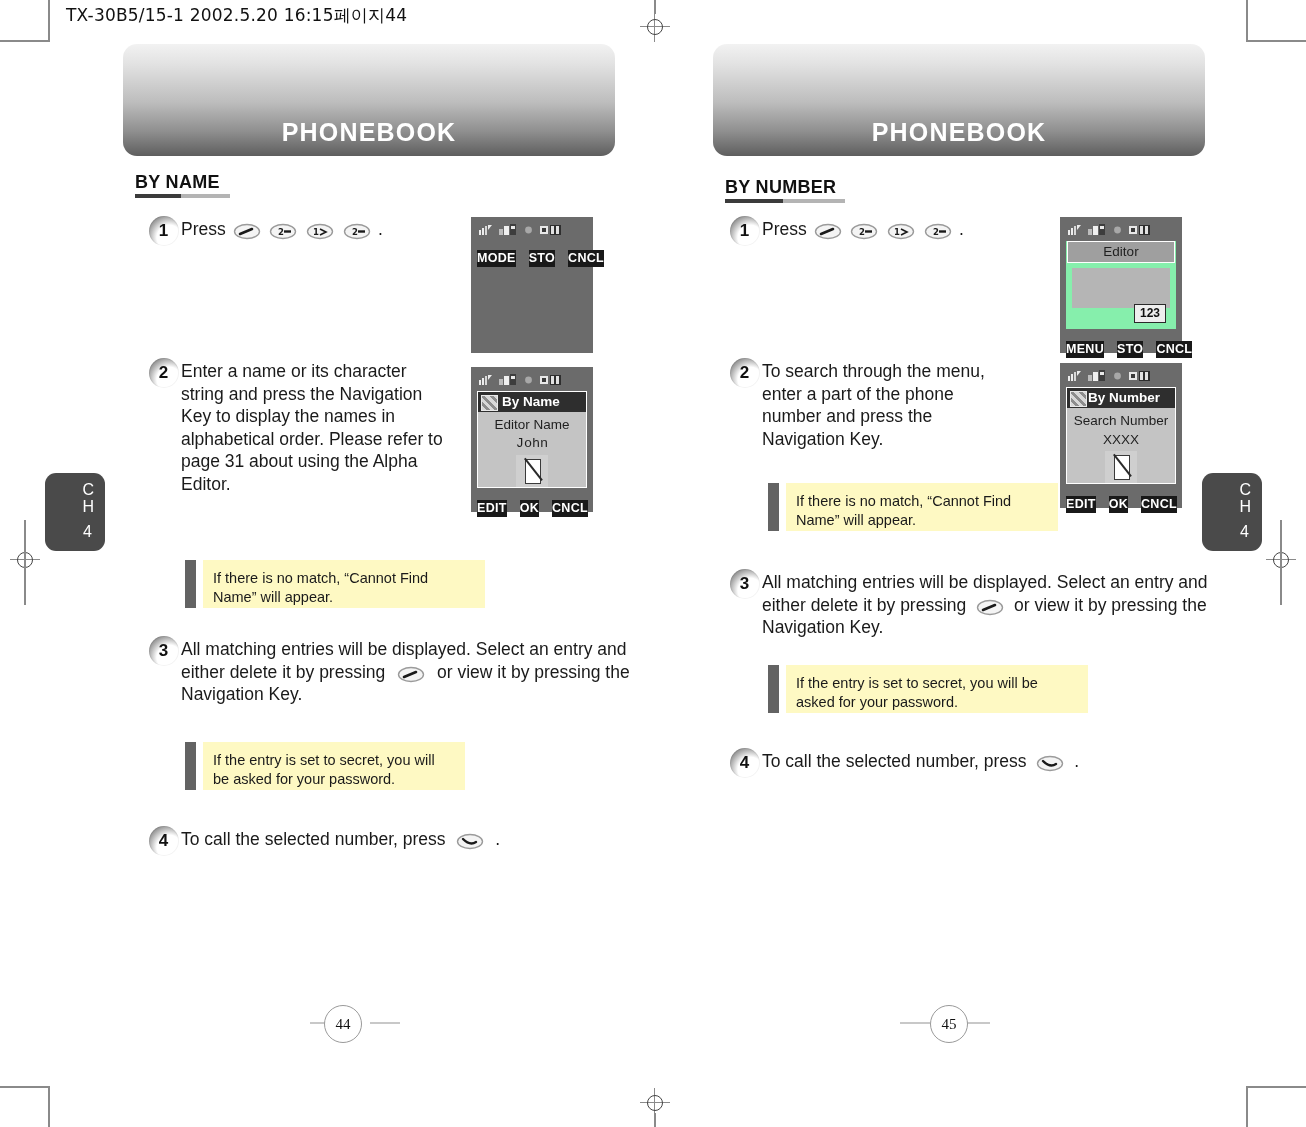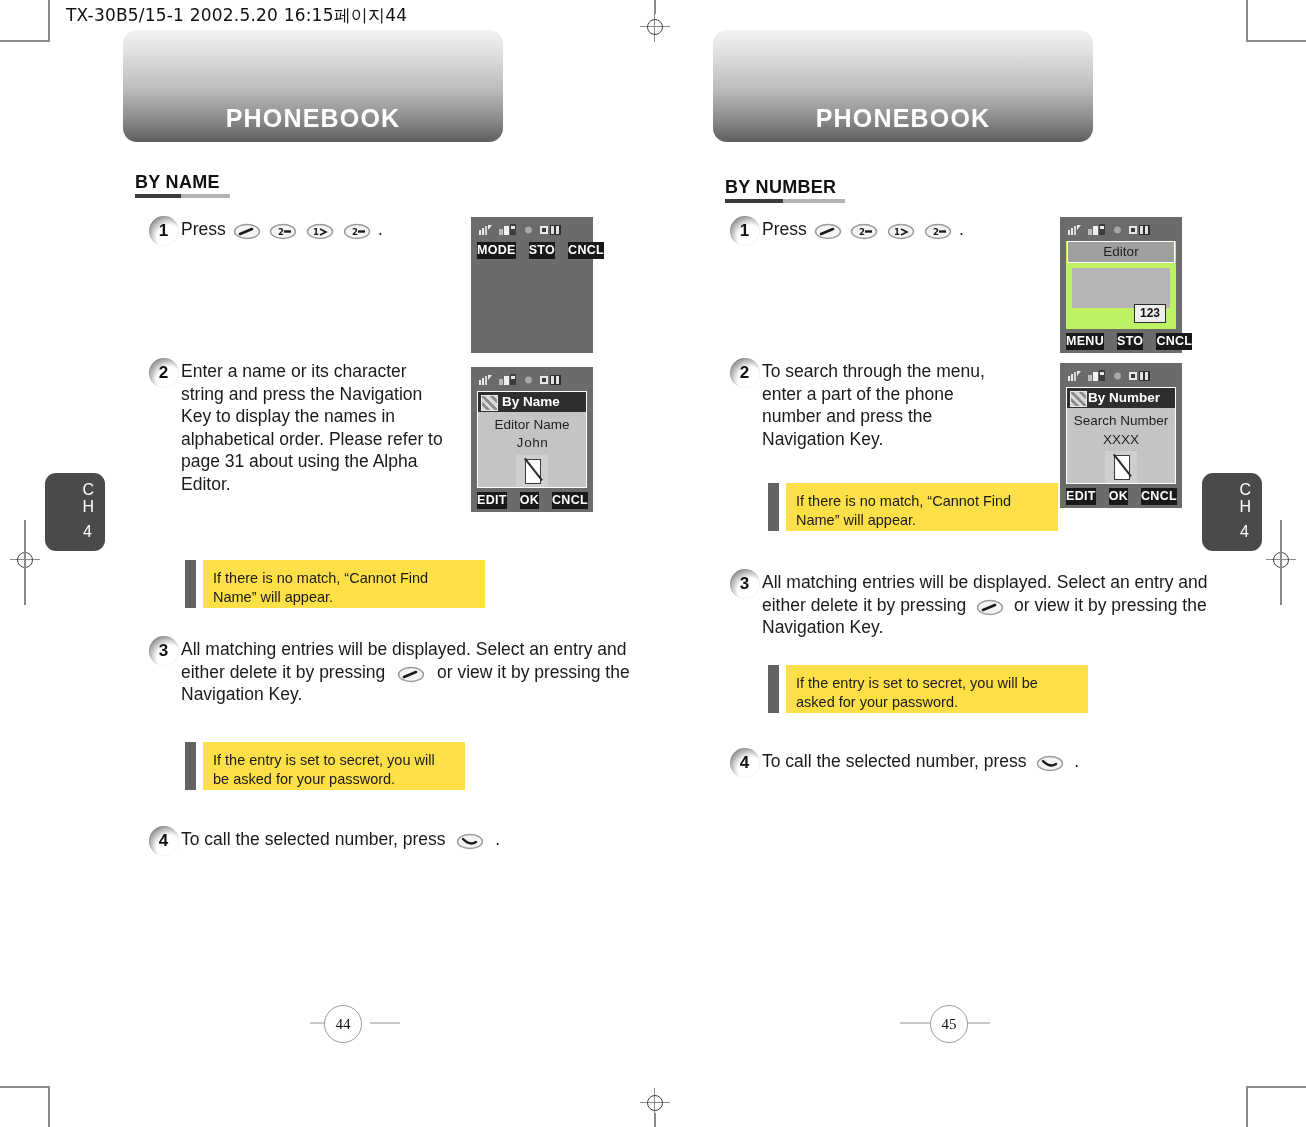--- a/index.html
+++ b/index.html
@@ -38,25 +38,26 @@
   }
 
   
   .page { position: absolute; top: 0; width: 600px; height: 1127px; }
   .page-left  { left: 50px; }
   .page-right { left: 640px; }
 
   
   .banner {
     position: absolute;
-    top: 30px;
-    width: 380px;
+    top: 44px;
+    width: 472px;
     height: 112px;
     border-radius: 14px;
     background: linear-gradient(to bottom, #f2f2f2 0%, #e2e2e2 18%, #bdbdbd 52%, #8f8f8f 78%, #5e5e5e 100%);
+    padding-left: 20px;
   }
   .page-left .banner { left: 73px; }
   .page-right .banner { left: 73px; }
   .banner-title {
     position: absolute;
     left: 0; right: 0;
     bottom: 9px;
     text-align: center;
     color: #ffffff;
     font-size: 25px;
@@ -120,21 +121,21 @@
   
   .note { position: absolute; }
   .note-bar {
     position: absolute; left: 0; top: 0;
     width: 11px; height: 100%;
     background: #636363;
   }
   .note-body {
     position: absolute; left: 18px; top: 0;
     height: 100%;
-    background: #fde047;
+    background: #fef9c3;
     box-sizing: border-box;
     padding: 9px 12px 8px 10px;
     font-size: 14.5px;
     line-height: 19px;
     color: #1a1a1a;
   }
 
   
   .phone {
     position: absolute;
@@ -227,21 +228,21 @@
     border: 1px solid #2a2a2a;
     font-size: 12px;
     font-weight: bold;
     color: #111;
     padding: 2px 5px 2px 5px;
     line-height: 13px;
   }
   .softkeys {
     display: flex;
     gap: 13px;
-    margin-top: 4px;
+    margin-top: 12px;
   }
   .softkey {
     flex: 1;
     background: #191919;
     color: #ffffff;
     font-size: 12.5px;
     font-weight: bold;
     text-align: center;
     line-height: 17px;
     height: 17px;
@@ -598,21 +599,21 @@
           <circle cx="4.5" cy="6" r="3.4" fill="#a8a8a8"></circle>
         </svg>
       <svg class="st-icon" width="22" height="12" viewBox="0 0 22 12">
           <rect x="0" y="2" width="8" height="8" fill="#e8e8e8"></rect>
           <rect x="2" y="4" width="4" height="4" fill="#3a3a3a"></rect>
           <rect x="10" y="1" width="11" height="10" fill="#2e2e2e"></rect>
           <rect x="11" y="2" width="3" height="8" fill="#e2e2e2"></rect>
           <rect x="16" y="2" width="3" height="8" fill="#e2e2e2"></rect>
         </svg>
     </div>
-    <div class="phone-lcd" style="height:88px; position:relative; background:#bef264; border:none; padding:0;">
+    <div class="phone-lcd" style="height:88px; position:relative; background:#86efac; border:none; padding:0;">
       <div class="lcd-title plain" style="margin:0 1px;">Editor</div>
       <div class="lcd-field"></div>
       <div class="mode-badge">123</div>
     </div>
     <div class="softkeys">
       <div class="softkey">MENU</div>
       <div class="softkey">STO</div>
       <div class="softkey">CNCL</div>
     </div>
   </div>

